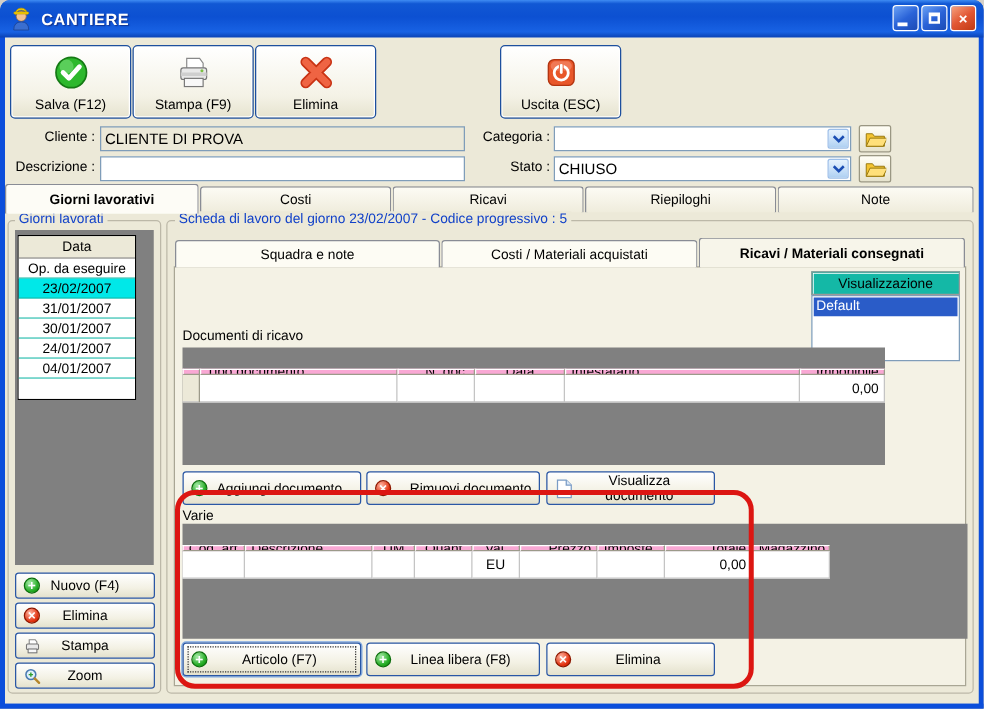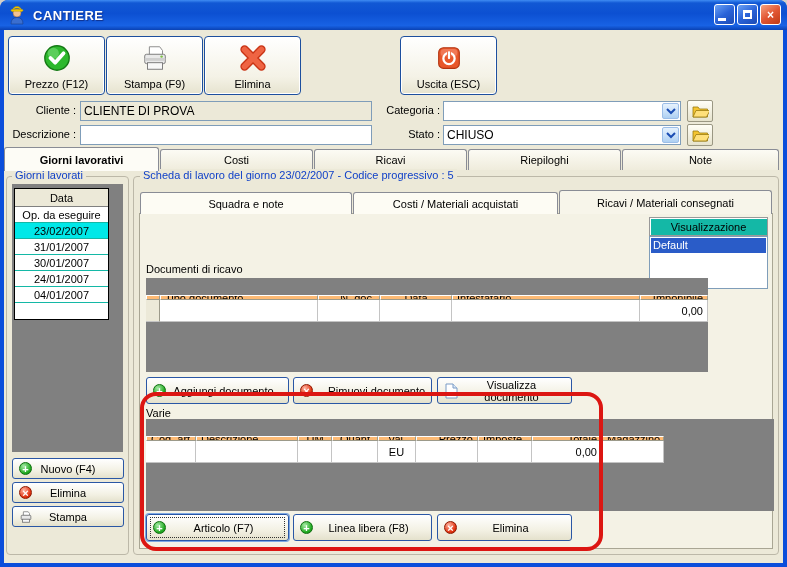--- a/index.html
+++ b/index.html
@@ -73,36 +73,36 @@
   .btn.focused::after { content:""; position:absolute; left:3px; right:3px; top:2px; bottom:2px;
     border:1px dotted #333; }
   .circle-ic { width:13px; height:13px; border-radius:50%; color:#fff; font-weight:bold; font-size:11px;
     line-height:12px; text-align:center; }
   .circle-ic.green { background:radial-gradient(circle at 35% 30%, #a8eba8, #23ab23 65%, #128312); border:1px solid #0d6e0d; }
   .circle-ic.red { background:radial-gradient(circle at 35% 30%, #ffb7a4, #e23210 65%, #b01e00); border:1px solid #8d1800; }
 
   
   .itab { position:absolute; top:192px; height:22px; border:1px solid #898c95; border-bottom:none;
     border-radius:3px 3px 0 0; background:#fdfcf4; display:flex; align-items:center; justify-content:center; }
-  .itab.active { top:190px; height:24px; font-weight:normal; background:#f7f5ea; z-index:3; }
+  .itab.active { top:190px; height:24px; font-weight:bold; background:#f7f5ea; z-index:3; }
   .tabpage { position:absolute; left:139px; top:213px; width:634px; height:336px;
     background:#f4f2e5; border:1px solid #a9a694; }
 
   
   .viz-header { position:absolute; left:649px; top:217px; width:119px; height:19px;
     background:#14b8a6; border:1px solid #999; box-shadow:inset 1px 1px 0 #fff;
     display:flex; align-items:center; justify-content:center; }
   .viz-list { position:absolute; left:649px; top:236px; width:119px; height:53px;
     background:#fff; border:1px solid #7f9db9; padding:1px; }
   .viz-item { height:15px; background:#2a5cc8; color:#fff; padding:1px 0 0 2px; }
 
   
   .dtable { position:absolute; left:0; top:0; display:flex; flex-direction:column; }
   .drow { display:flex; height:22px; }
-  .hcell { background:#fdba74; border-top:1px solid #fff; border-left:1px solid #fff;
+  .hcell { background:#f9a8d4; border-top:1px solid #fff; border-left:1px solid #fff;
     border-right:1px solid #9c9a8a; border-bottom:1px solid #9c9a8a;
     display:flex; align-items:center; padding:0 4px; overflow:hidden; white-space:nowrap;margin-top:17px; }
   .ccell { background:#fff; border-right:1px solid #c4c4c4; border-bottom:1px solid #c4c4c4;
     display:flex; align-items:center; padding:0 4px; overflow:hidden; }
   .ccell.selcell { background:#ece9d8; border-right:1px solid #9c9a8a; }
   .al-r { justify-content:flex-end; } .al-c { justify-content:center; padding:0; }
 
   .plainlabel { position:absolute; }
 
   
@@ -136,21 +136,21 @@
   </div>
 
   <div class="client"></div>
 
   <div class="tbtn" style="left:8px">
     <svg width="30" height="30" viewBox="0 0 32 32">
       <circle cx="16" cy="16" r="13" fill="#2db82d" stroke="#157a15" stroke-width="1.5"></circle>
       <circle cx="12" cy="11" r="6" fill="#7fe07f" opacity="0.55"></circle>
       <path d="M9 16 l5 5 9-10" fill="none" stroke="#fff" stroke-width="4" stroke-linecap="round" stroke-linejoin="round"></path>
     </svg>
-    <span>Prezzo (F12)</span>
+    <span>Salva (F12)</span>
   </div>
   <div class="tbtn" style="left:106px">
     <svg width="30" height="30" viewBox="0 0 32 32">
       <path d="M10 4 h11 l3 4 v5 h-14 z" fill="#fff" stroke="#888" stroke-width="1"></path>
       <rect x="5" y="12" width="22" height="10" rx="2" fill="#e9e9e9" stroke="#777" stroke-width="1"></rect>
       <rect x="5" y="16" width="22" height="3" fill="#cfcfcf"></rect>
       <rect x="8" y="21" width="16" height="7" fill="#f8f8f8" stroke="#777" stroke-width="1"></rect>
       <circle cx="23" cy="14.5" r="1.3" fill="#7bc043"></circle>
     </svg>
     <span>Stampa (F9)</span>
@@ -238,20 +238,28 @@
     <span class="bicon circle-ic red">×</span>
     <span>Elimina</span>
   </div>
   <div class="btn" style="left:12px;top:506px;width:112px;height:21px">
     <svg class="bicon" width="14" height="14" viewBox="0 0 32 32">
       <path d="M10 4 h11 l3 4 v5 h-14 z" fill="#fff" stroke="#888" stroke-width="2"></path>
       <rect x="5" y="12" width="22" height="10" rx="2" fill="#e9e9e9" stroke="#777" stroke-width="2"></rect>
       <rect x="8" y="21" width="16" height="7" fill="#f8f8f8" stroke="#777" stroke-width="2"></rect>
     </svg>
     <span>Stampa</span>
+  </div>
+  <div class="btn" style="left:12px;top:530px;width:112px;height:21px">
+    <svg class="bicon" width="14" height="14" viewBox="0 0 16 16">
+      <circle cx="6.5" cy="6.5" r="4.5" fill="#dff0fa" stroke="#4a7ab2" stroke-width="1.4"></circle>
+      <path d="M4.5 6.5 h4 M6.5 4.5 v4" stroke="#2f9e2f" stroke-width="1.3"></path>
+      <path d="M10 10 l4 4" stroke="#b5862c" stroke-width="2.2" stroke-linecap="round"></path>
+    </svg>
+    <span>Zoom</span>
   </div>
 
   <div class="groupbox" style="left:133px;top:176px;width:646px;height:379px"></div>
   <div class="grouplabel" style="left:140px;top:169px">Scheda di lavoro del giorno 23/02/2007 - Codice progressivo : 5</div>
 
   <div class="tabpage"></div>
   <div class="itab" style="left:140px;width:212px">Squadra e note</div>
   <div class="itab" style="left:353px;width:205px">Costi / Materiali acquistati</div>
   <div class="itab active" style="left:559px;width:213px">Ricavi / Materiali consegnati</div>
 

